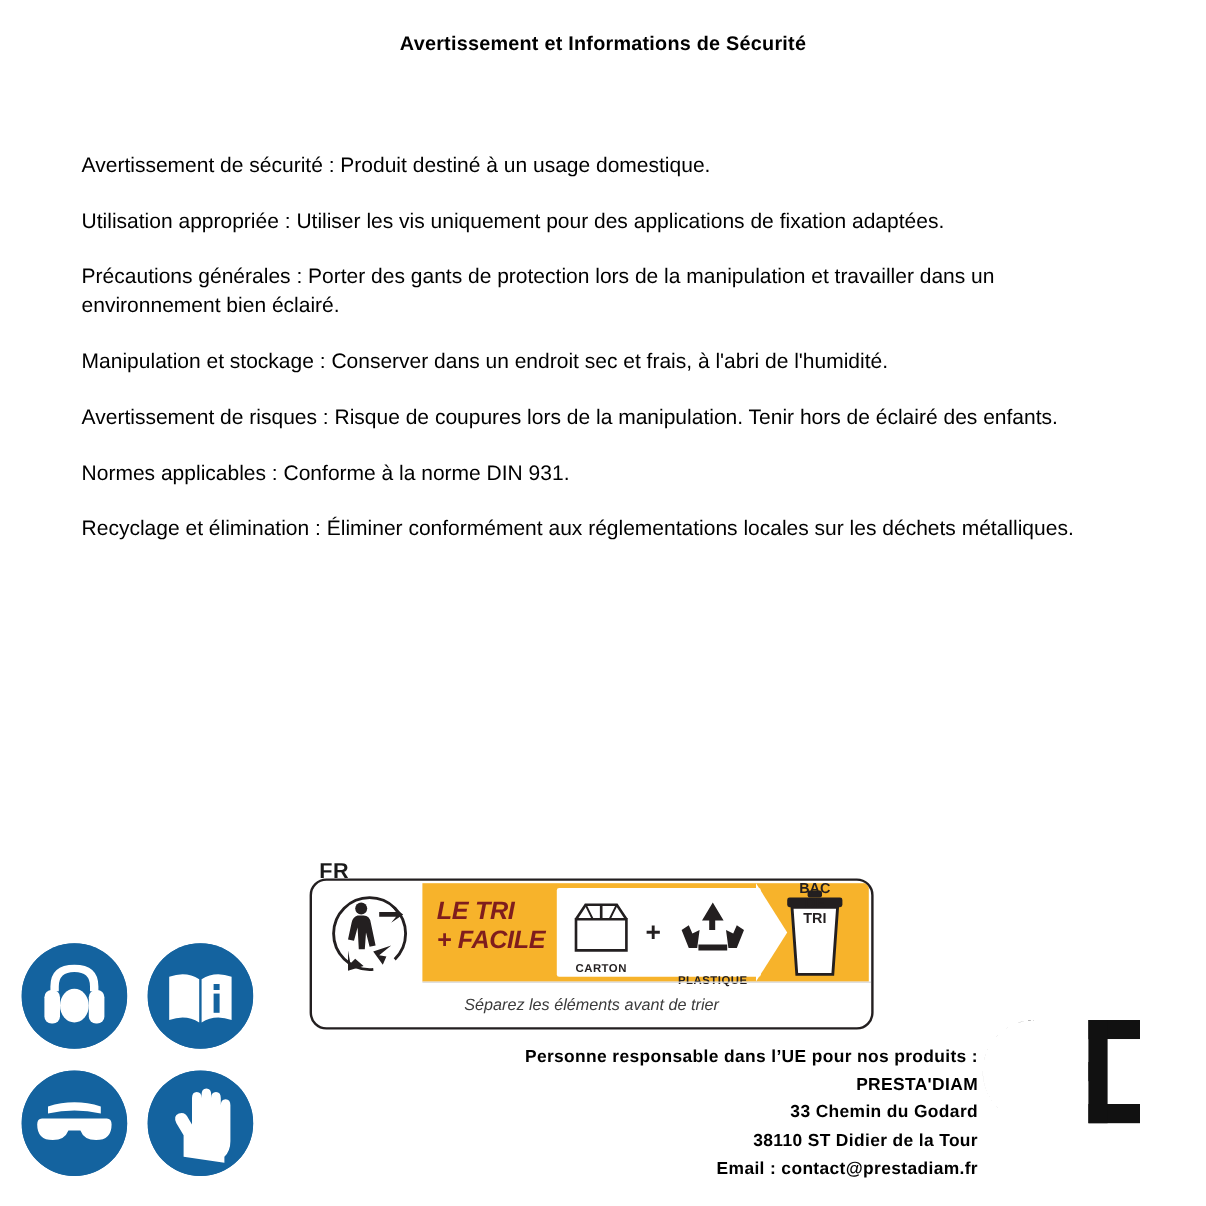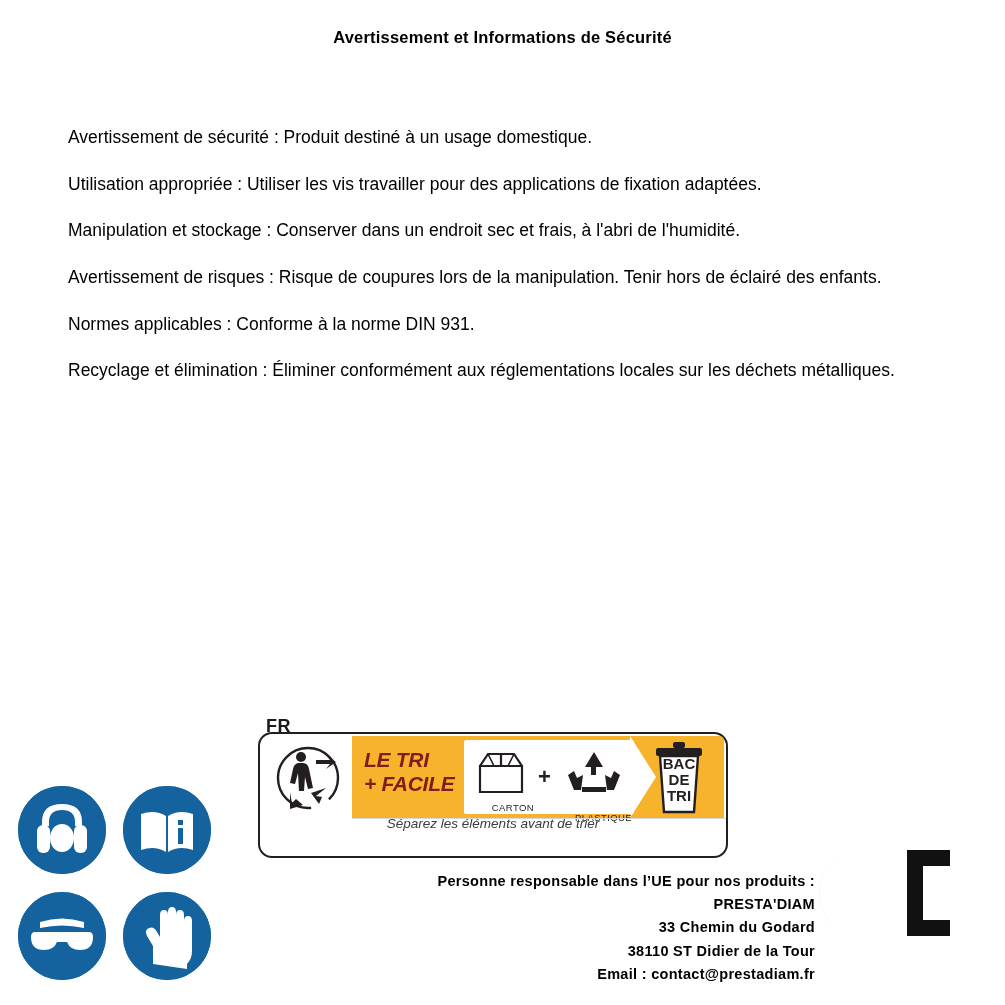--- a/index.html
+++ b/index.html
@@ -138,50 +138,50 @@
   .tri-man {
     position: absolute;
     left: 8px;
     top: 6px;
     width: 80px;
     height: 74px;
   }
   .tri-carton-lbl, .tri-plastique-lbl {
     position: absolute;
     font-size: 9.5px;
-    font-weight: normal;
+    font-weight: bold;
     color: #231f20;
     letter-spacing: 0.4px;
-    text-align: right;
+    text-align: center;
   }
   .tri-carton-lbl { left: 208px; top: 68px; width: 66px; }
   .tri-plastique-lbl { left: 296px; top: 78px; width: 76px; }
   .tri-plus {
     position: absolute;
     left: 278px;
     top: 30px;
     font-size: 22px;
     font-weight: bold;
     color: #231f20;
   }
   .tri-bac {
     position: absolute;
     left: 390px;
-    top: 22px;
+    top: 0;
     width: 58px;
     text-align: center;
-    font-size: 15px;
+    font-size: 12px;
     font-weight: bold;
     line-height: 1.05;
     color: #231f20;
   }
   .tri-sep {
     position: absolute;
     left: 0;
-    top: 82px;
+    top: 96px;
     width: 466px;
     text-align: center;
     font-size: 13.5px;
     font-style: italic;
     color: #3b3b3b;
   }
   .tri-divider {
     position: absolute;
     left: 92px;
     top: 84px;
@@ -214,21 +214,22 @@
 </style>
 </head>
 <body>
 
 <div class="page">
 
   <div class="doc-title">Avertissement et Informations de Sécurité</div>
 
   <div class="body-block">
     <p class="para">Avertissement de sécurité : Produit destiné à un usage domestique.</p>
-    <p class="para">Utilisation appropriée : Utiliser les vis travailler pour des applications de fixation adaptées.</p>
+    <p class="para">Utilisation appropriée : Utiliser les vis uniquement pour des applications de fixation adaptées.</p>
+    <p class="para">Précautions générales : Porter des gants de protection lors de la manipulation et travailler dans un environnement bien éclairé.</p>
     <p class="para">Manipulation et stockage : Conserver dans un endroit sec et frais, à l'abri de l'humidité.</p>
     <p class="para">Avertissement de risques : Risque de coupures lors de la manipulation. Tenir hors de éclairé des enfants.</p>
     <p class="para">Normes applicables : Conforme à la norme DIN 931.</p>
     <p class="para">Recyclage et élimination : Éliminer conformément aux réglementations locales sur les déchets métalliques.</p>
   </div>
 
   <div class="picto-grid">
 
     <div class="picto p1">
       <svg width="88" height="88" viewBox="0 0 88 88">

